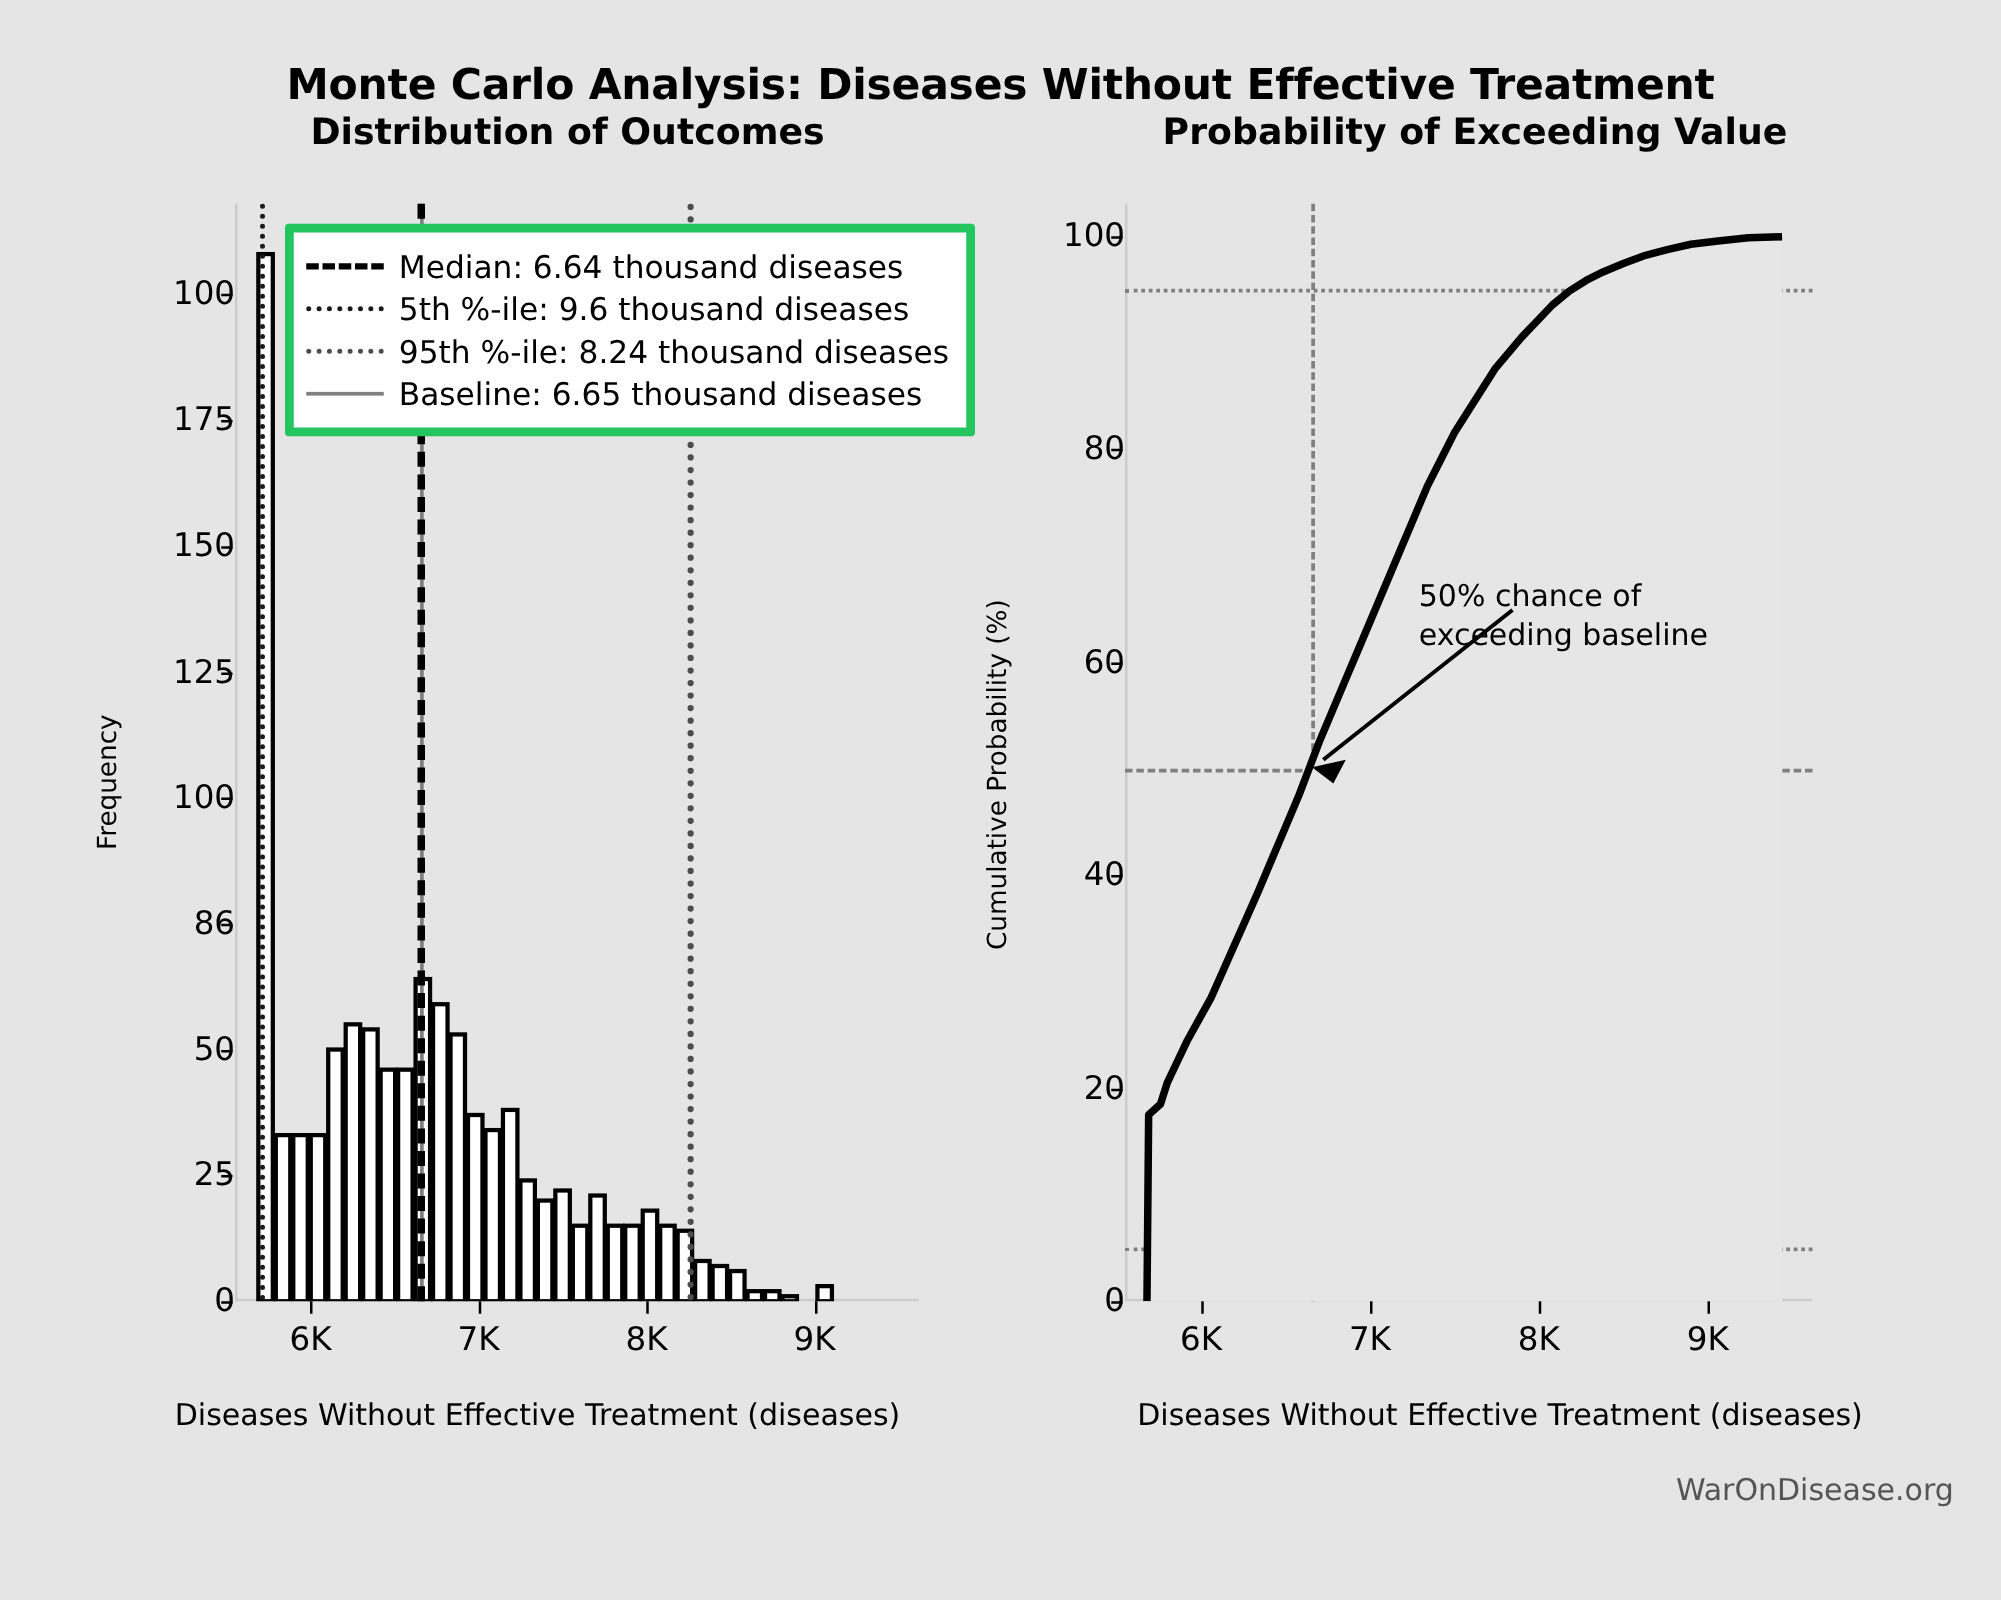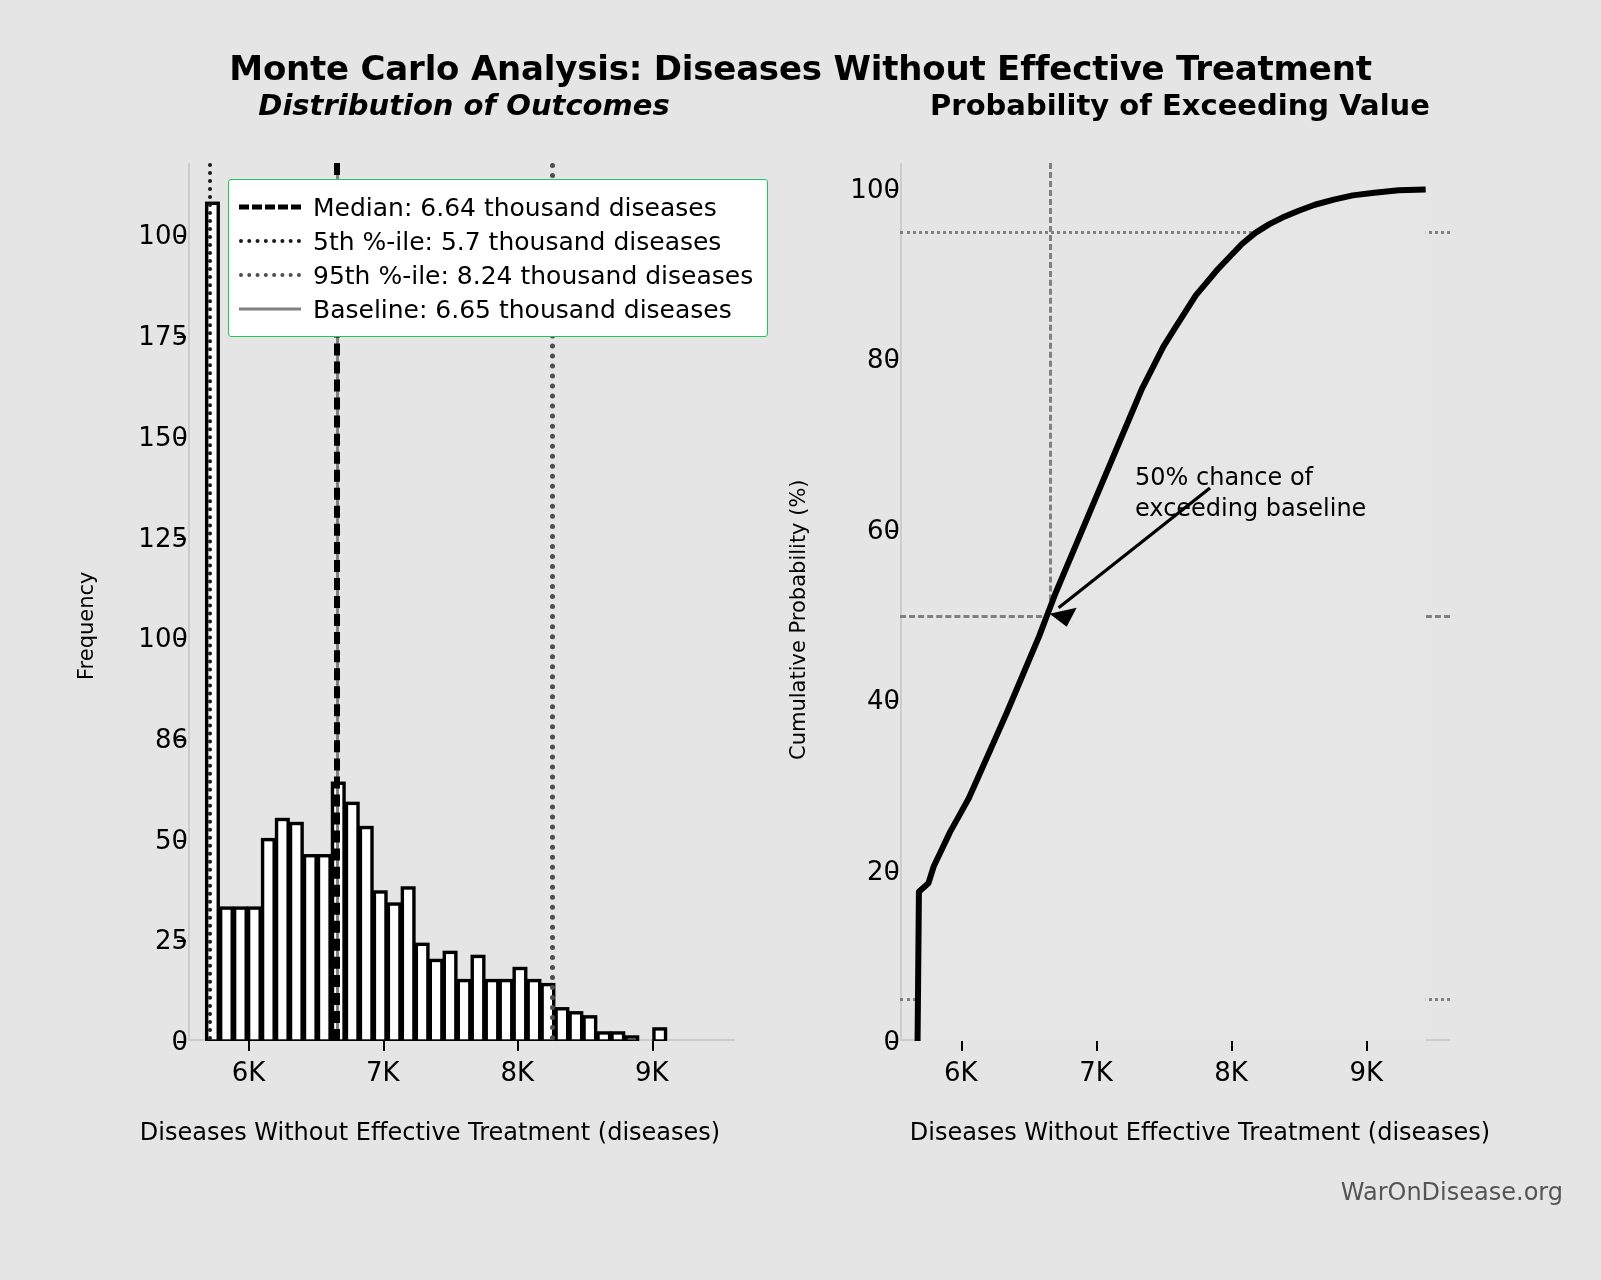--- a/index.html
+++ b/index.html
@@ -31,21 +31,21 @@
   }
   .subtitle {
     position: absolute;
     top: 88px;
     font-family: "DejaVu Sans", sans-serif;
     font-size: 29px;
     font-weight: bold;
     color: #000000;
     text-align: center;
   }
-  #subtitle-left  { left: 164px;  width: 600px; font-style: italic; }
+  #subtitle-left  { left: 154px;  width: 600px; }
   #subtitle-right { left: 880px;  width: 600px; }
 
   
   .xlabel {
     position: absolute;
     top: 1118px;
     font-size: 24px;
     color: #000000;
     text-align: center;
     white-space: nowrap;
@@ -106,21 +106,21 @@
     font-size: 26px; color: #000000; white-space: nowrap;
     transform: translateX(-50%);
   }
 
   
   #legend {
     position: absolute;
     left: 40px;
     top: 16px;
     background: #ffffff;
-    border: 1px solid #22c55e;
+    border: 7px solid #22c55e;
     border-radius: 3px;
     padding: 10px 14px 10px 10px;
     z-index: 40;
   }
   .legend-row {
     display: flex;
     align-items: center;
     height: 34px;
   }
   .legend-swatch {
@@ -278,21 +278,21 @@
         <div class="vline vl-baseline" style="left: 147.838px;"></div>
       </div>
 
     <div id="legend">
         <div class="legend-row">
           <div class="legend-swatch sw-dashed"></div>
           <div class="legend-label">Median: 6.64 thousand diseases</div>
         </div>
         <div class="legend-row">
           <div class="legend-swatch sw-dotted1"></div>
-          <div class="legend-label">5th %-ile: 5.7 thousand diseases</div>
+          <div class="legend-label">5th %-ile: 9.6 thousand diseases</div>
         </div>
         <div class="legend-row">
           <div class="legend-swatch sw-dotted2"></div>
           <div class="legend-label">95th %-ile: 8.24 thousand diseases</div>
         </div>
         <div class="legend-row">
           <div class="legend-swatch sw-solid"></div>
           <div class="legend-label">Baseline: 6.65 thousand diseases</div>
         </div>
       </div>

